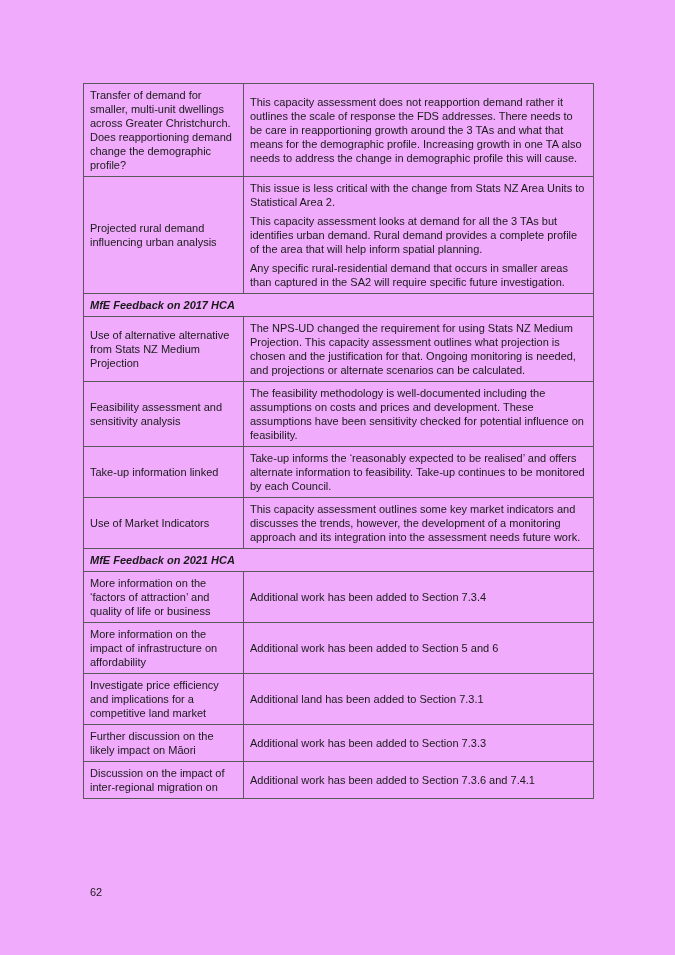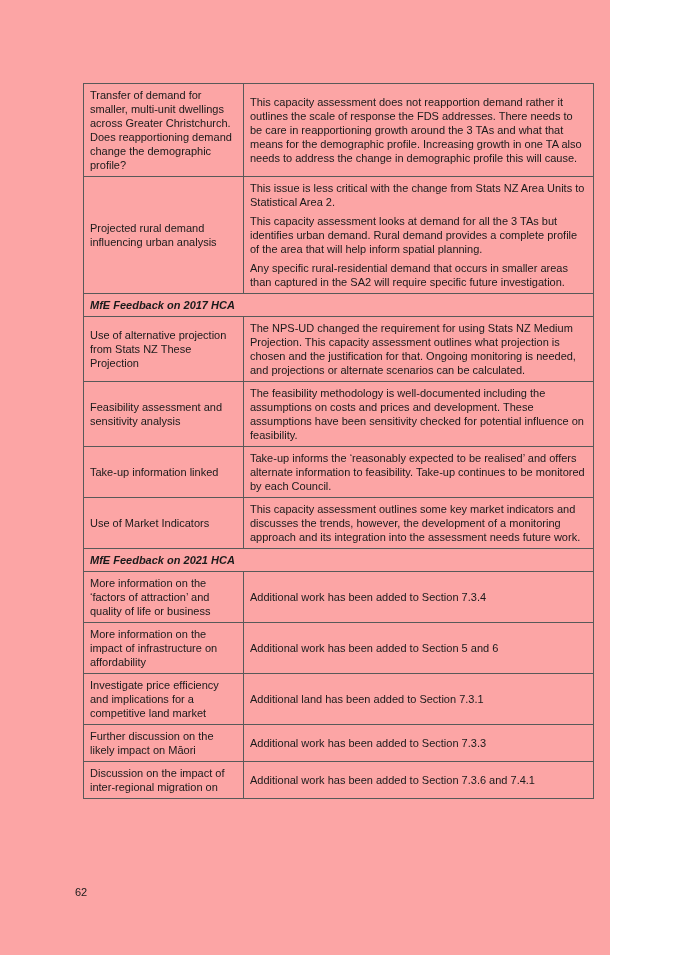--- a/index.html
+++ b/index.html
@@ -2,23 +2,23 @@
 <html><head>
 <meta charset="utf-8">
 <style>
   html, body {
     margin: 0;
     padding: 0;
     background: #ffffff;
   }
   .page {
     position: relative;
-    width: 610px;
+    width: 675px;
     height: 955px;
-    background: #fca5a5;
+    background: #f0abfc;
     font-family: "Liberation Sans", sans-serif;
     color: #1a1a1a;
   }
   table.feedback-table {
     position: absolute;
     left: 83px;
     top: 83px;
     width: 510px;
     border-collapse: collapse;
     table-layout: fixed;
@@ -41,21 +41,21 @@
     margin-bottom: 0;
   }
   tr.section-row td {
     font-weight: bold;
     padding: 4px 6px;
     height: 12px;
     font-style: italic;
   }
   .page-number {
     position: absolute;
-    left: 75px;
+    left: 90px;
     top: 885px;
     font-size: 11px;
     line-height: 14px;
     color: #1a1a1a;
   }
 </style>
 </head>
 <body>
 
 <div class="page">
@@ -86,21 +86,21 @@
           <p>Any specific rural-residential demand that occurs in smaller areas than captured in the SA2 will require specific future investigation.</p>
         </td>
       </tr>
 
       <tr class="section-row">
         <td colspan="2">MfE Feedback on 2017 HCA</td>
       </tr>
 
       <tr>
         <td>
-          <p>Use of alternative projection from Stats NZ These Projection</p>
+          <p>Use of alternative alternative from Stats NZ Medium Projection</p>
         </td>
         <td>
           <p>The NPS-UD changed the requirement for using Stats NZ Medium Projection. This capacity assessment outlines what projection is chosen and the justification for that. Ongoing monitoring is needed, and projections or alternate scenarios can be calculated.</p>
         </td>
       </tr>
 
       <tr>
         <td>
           <p>Feasibility assessment and sensitivity analysis</p>
         </td>

